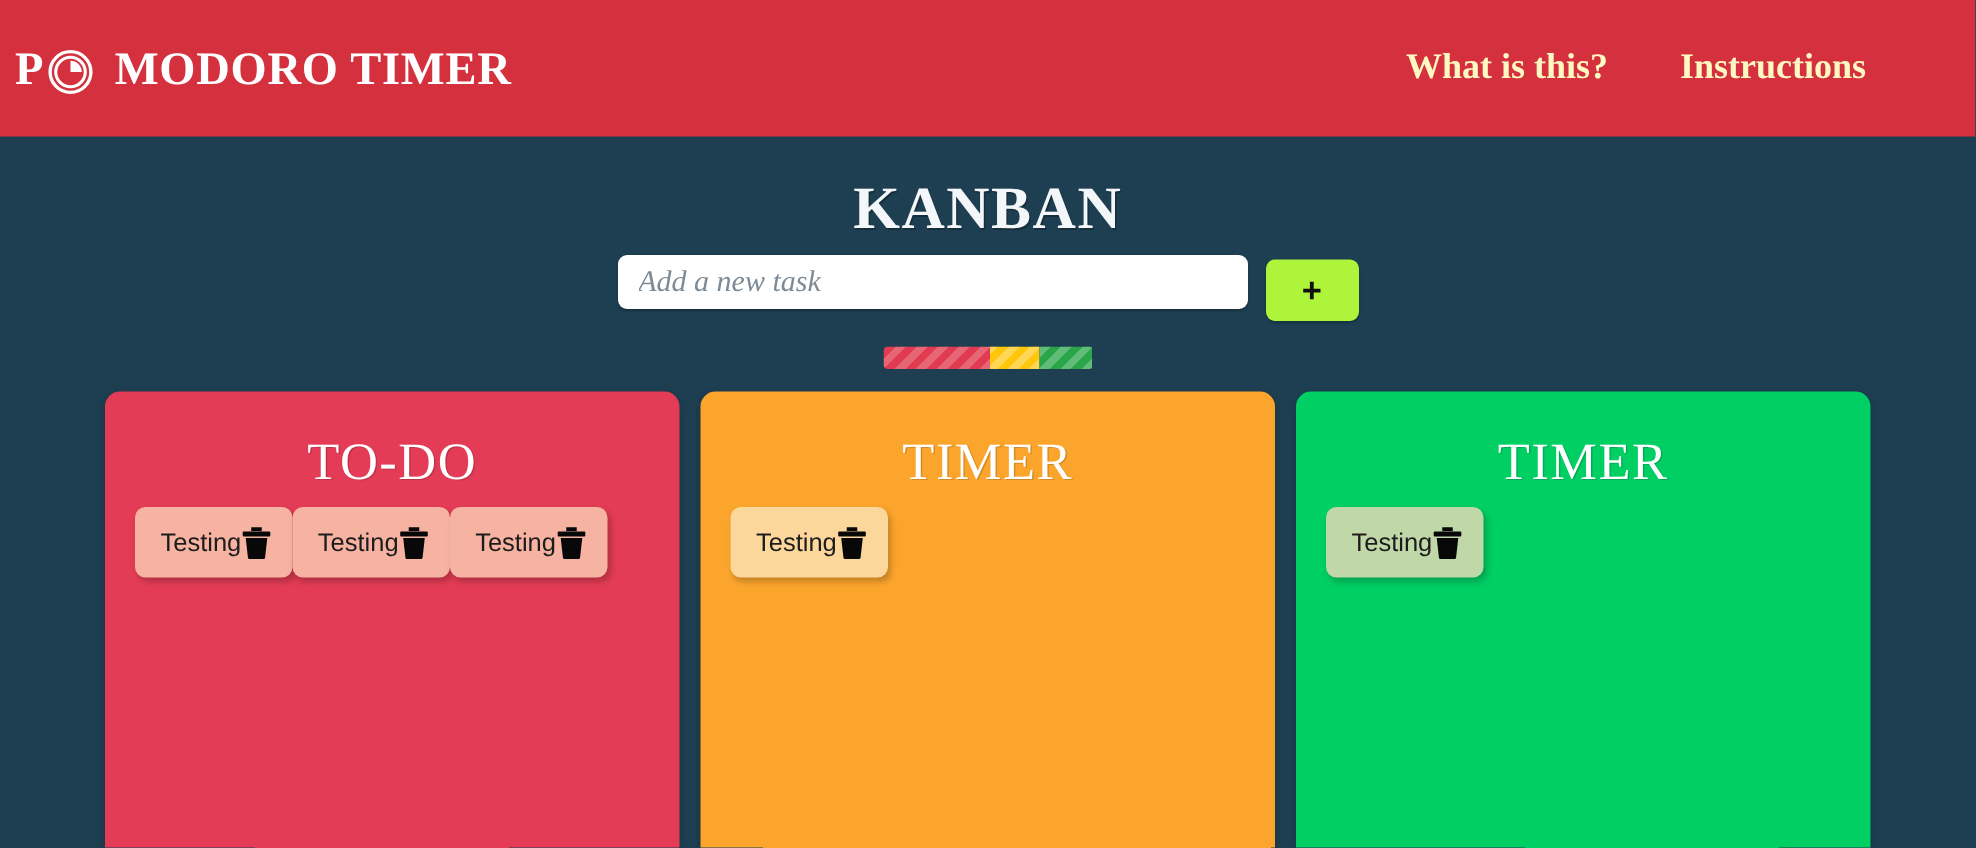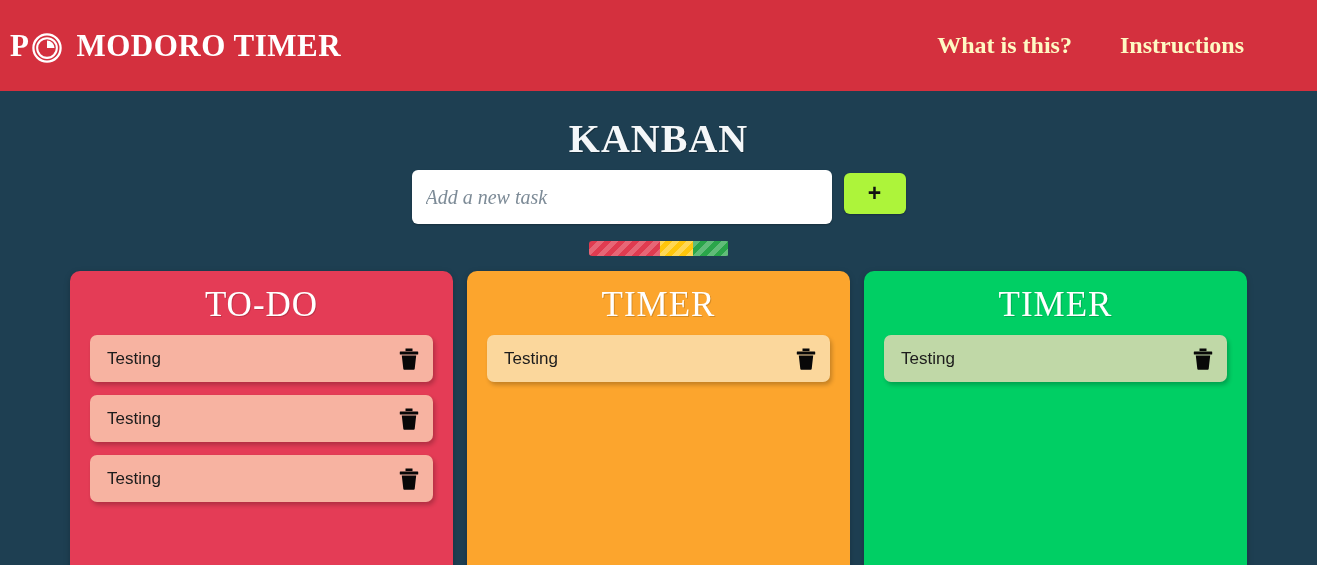--- a/index.html
+++ b/index.html
@@ -84,21 +84,21 @@
   .add-row {
     display: flex;
     justify-content: center;
     align-items: flex-start;
     gap: 12px;
     margin-top: 8px;
   }
 
   .task-input {
     width: 420px;
-    height: 54px;
+    height: 36px;
     border: none;
     border-radius: 6px;
     background: #ffffff;
     padding: 0 14px;
     font-family: "Liberation Serif", serif;
     font-size: 20px;
     color: #25303a;
     outline: none;
     box-shadow: 0 1px 2px rgba(0,0,0,0.25);
   }
@@ -180,29 +180,28 @@
   .col-todo  { background: #e43c56; }
   .col-doing { background: #fca52d; }
   .col-done  { background: #00cf64; }
 
   .column-title {
     text-align: center;
     color: #ffffff;
     font-family: "Liberation Serif", serif;
     font-size: 35px;
     letter-spacing: 1px;
-    padding: 14px 0 10px 0;
+    padding: 27px 0 10px 0;
     text-shadow: 1px 1px 0 rgba(0,0,0,0.16);
   }
 
   .card-list {
     padding: 0 20px;
     display: flex;
-    flex-direction: column;
-    gap: 13px;
+    flex-direction: row;
   }
 
   .task-card {
     height: 47px;
     border-radius: 7px;
     display: flex;
     align-items: center;
     justify-content: space-between;
     padding: 0 14px 0 17px;
     box-shadow: 2px 3px 4px rgba(0,0,0,0.22);

